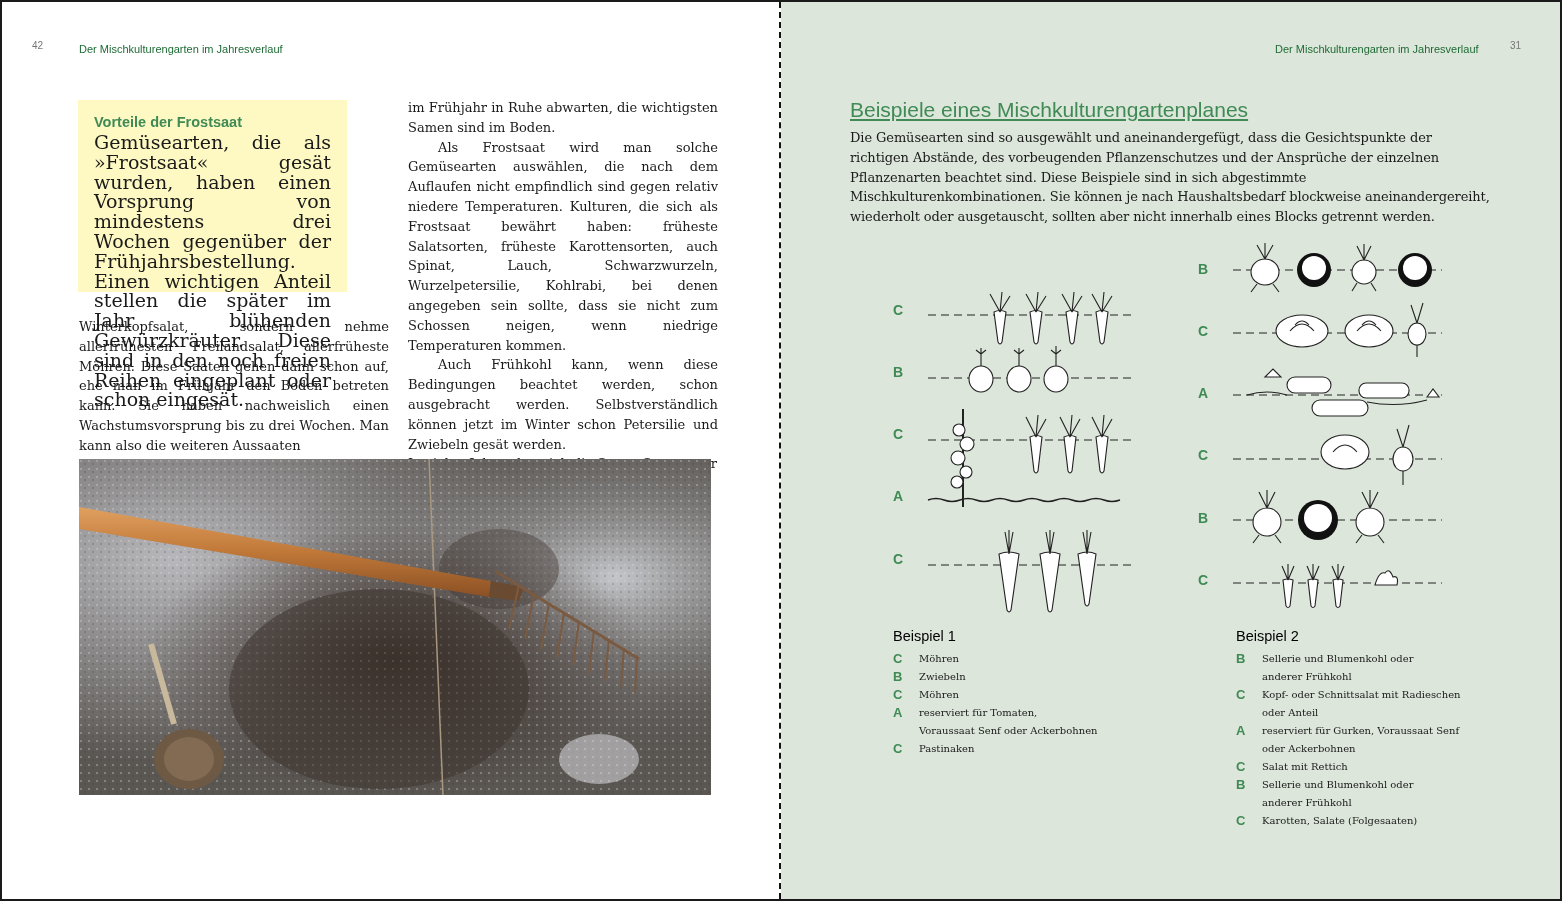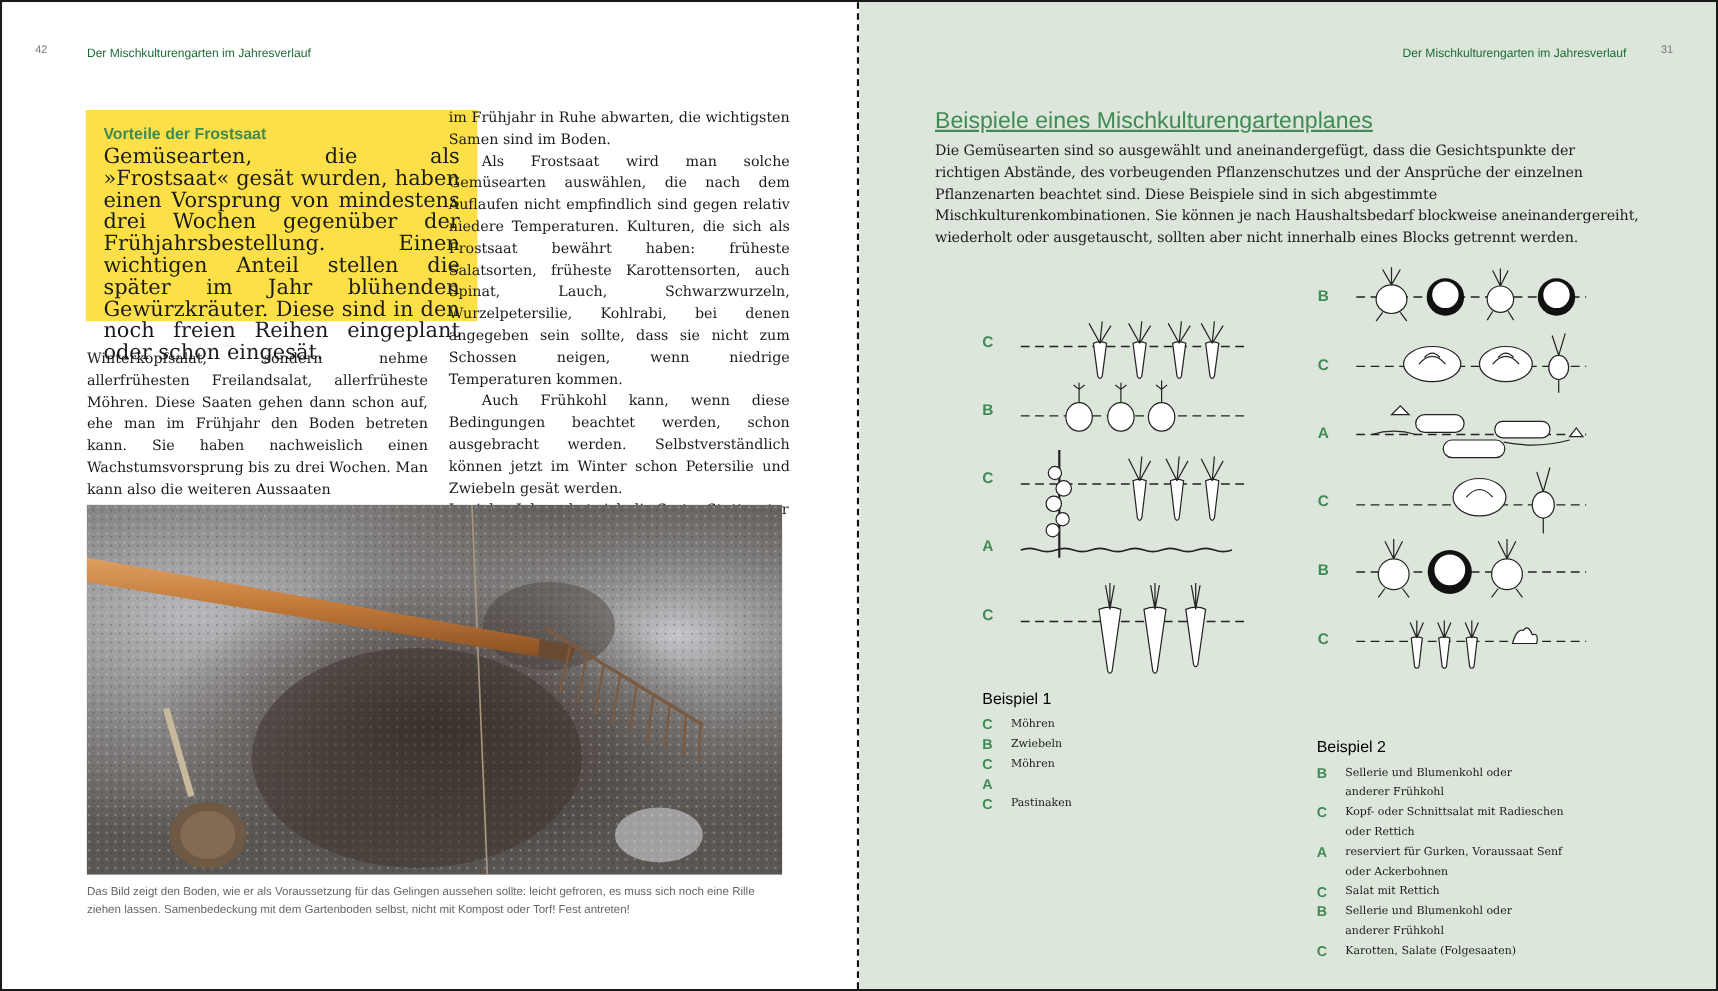--- a/index.html
+++ b/index.html
@@ -28,22 +28,22 @@
   }
   .running-head {
     position: absolute; top: 41px; font-family: "Liberation Sans", sans-serif;
     font-size: 11px; color: #1f6b35;
   }
   .body-text {
     font-family: "DejaVu Serif", serif; font-size: 13px; line-height: 19.8px; color: #1a1a1a;
     margin: 0;
   }
   .infobox {
-    position: absolute; left: 76px; top: 98px; width: 356px; height: 192px;
-    background: #fde047; box-sizing: border-box; padding: 14px 16px 0 16px;
+    position: absolute; left: 76px; top: 98px; width: 269px; height: 192px;
+    background: #fef9c3; box-sizing: border-box; padding: 14px 16px 0 16px;
   }
   .infobox h3 {
     margin: 0 0 3px 0; font-family: "Liberation Sans", sans-serif; font-weight: bold;
     font-size: 14.5px; color: #3f8a55;
   }
   .infobox .body-text { font-size: 19px; line-height: 19.8px; }
   .col1 { position: absolute; left: 77px; top: 315px; width: 310px; }
   .col2 { position: absolute; left: 406px; top: 96px; width: 310px; }
   .indent { text-indent: 30px; }
   .photo {
@@ -152,21 +152,20 @@
           <line x1="485" y1="153" x2="478" y2="198"></line>
           <line x1="500" y1="162" x2="494" y2="206"></line>
           <line x1="515" y1="171" x2="510" y2="214"></line>
           <line x1="530" y1="180" x2="526" y2="222"></line>
           <line x1="545" y1="189" x2="542" y2="228"></line>
           <line x1="558" y1="198" x2="556" y2="234"></line>
         </g>
       </svg>
     </div>
 
-    <div class="caption">Das Bild zeigt den Boden, wie er als Voraussetzung für das Gelingen aussehen sollte: leicht gefroren, es muss sich noch eine Rille ziehen lassen. Samenbedeckung mit dem Gartenboden selbst, nicht mit Kompost oder Torf! Fest antreten!</div>
   </div>
 
   <div class="fold"></div>
 
   <div class="page-right">
     <div class="running-head" style="left:494px;">Der Mischkulturengarten im Jahresverlauf</div>
     <div class="pageno" style="left:729px;">31</div>
   </div>
 
   <h2 class="r-title">Beispiele eines Mischkulturengartenplanes</h2>
@@ -330,41 +329,45 @@
     <div class="legend-item">
       <span class="lt">B</span>
       <span class="tx">Zwiebeln</span>
     </div>
     <div class="legend-item">
       <span class="lt">C</span>
       <span class="tx">Möhren</span>
     </div>
     <div class="legend-item">
       <span class="lt">A</span>
+      <span class="tx">
+        <span>reserviert für Tomaten,</span><br>
+        <span>Voraussaat Senf oder Ackerbohnen</span>
+      </span>
     </div>
     <div class="legend-item">
       <span class="lt">C</span>
       <span class="tx">Pastinaken</span>
     </div>
   </div>
 
-  <div class="legend" style="left:1195px;top:626px;width:300px;margin-top:44px;">
+  <div class="legend" style="left:1234px;top:626px;width:300px;">
     <h4>Beispiel 2</h4>
     <div class="legend-item">
       <span class="lt">B</span>
       <span class="tx">
         <span>Sellerie und Blumenkohl oder</span><br>
         <span>anderer Frühkohl</span>
       </span>
     </div>
     <div class="legend-item">
       <span class="lt">C</span>
       <span class="tx">
         <span>Kopf- oder Schnittsalat mit Radieschen</span><br>
-        <span>oder Rettich</span>
+        <span>oder Anteil</span>
       </span>
     </div>
     <div class="legend-item">
       <span class="lt">A</span>
       <span class="tx">
         <span>reserviert für Gurken, Voraussaat Senf</span><br>
         <span>oder Ackerbohnen</span>
       </span>
     </div>
     <div class="legend-item">

